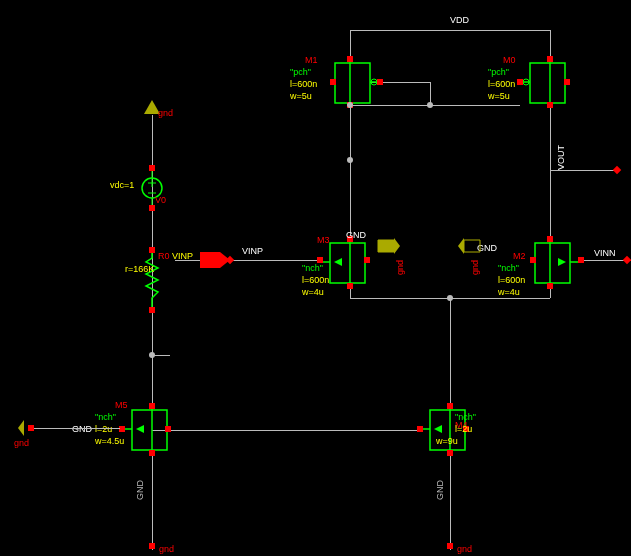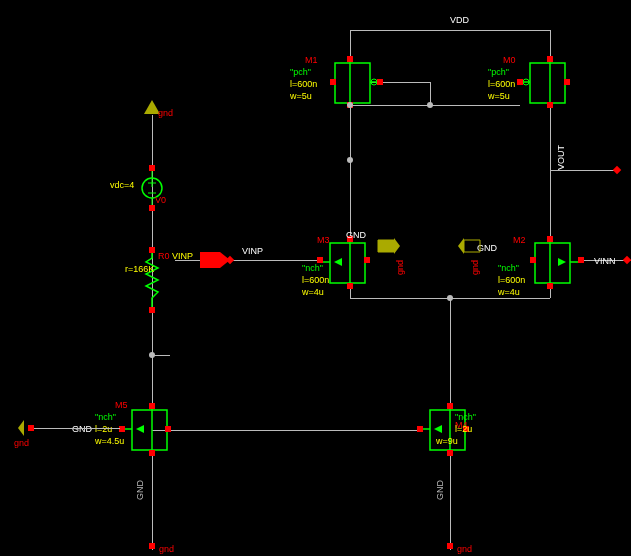--- a/index.html
+++ b/index.html
@@ -119,21 +119,21 @@
 <line class="mos-line" x1="20" y1="5" x2="20" y2="45"></line>
 <line class="mos-line" x1="20" y1="0" x2="20" y2="5"></line>
 <line class="mos-line" x1="20" y1="45" x2="20" y2="50"></line>
 <line class="mos-line" x1="40" y1="24" x2="50" y2="24"></line>
 <polygon class="mos-fill" points="36,24 28,20 28,28"></polygon>
 </svg>
 <div class="sq" style="left:547px;top:236px"></div>
 <div class="sq" style="left:547px;top:283px"></div>
 <div class="sq" style="left:578px;top:257px"></div>
 <div class="sq" style="left:530px;top:257px"></div>
-<div class="lbl lbl-r" style="left:513px;top:235px">M2</div>
+<div class="lbl lbl-r" style="left:513px;top:251px">M2</div>
 <div class="lbl" style="left:498px;top:263px">"nch"</div>
 <div class="lbl lbl-y" style="left:498px;top:275px">l=600n</div>
 <div class="lbl lbl-y" style="left:498px;top:287px">w=4u</div>
 
 <svg style="left:122px;top:405px" width="50" height="50">
 <rect class="mos-box" x="10" y="5" width="35" height="40"></rect>
 <line class="mos-line" x1="30" y1="5" x2="30" y2="45"></line>
 <line class="mos-line" x1="30" y1="0" x2="30" y2="5"></line>
 <line class="mos-line" x1="30" y1="45" x2="30" y2="50"></line>
 <line class="mos-line" x1="0" y1="24" x2="10" y2="24"></line>
@@ -168,36 +168,36 @@
 <svg style="left:140px;top:168px" width="24" height="40">
 <circle cx="12" cy="20" r="10" fill="none" stroke="#0f0" stroke-width="1.5"></circle>
 <line x1="12" y1="0" x2="12" y2="10" stroke="#0f0"></line>
 <line x1="12" y1="30" x2="12" y2="40" stroke="#0f0"></line>
 <line x1="8" y1="15" x2="16" y2="15" stroke="#0f0"></line>
 <line x1="12" y1="11" x2="12" y2="19" stroke="#0f0"></line>
 <line x1="8" y1="25" x2="16" y2="25" stroke="#0f0"></line>
 </svg>
 <div class="sq" style="left:149px;top:165px"></div>
 <div class="sq" style="left:149px;top:205px"></div>
-<div class="lbl lbl-y" style="left:110px;top:180px">vdc=4</div>
+<div class="lbl lbl-y" style="left:110px;top:180px">vdc=1</div>
 <div class="lbl lbl-r" style="left:155px;top:195px">V0</div>
 
 <svg style="left:144px;top:250px" width="16" height="60">
 <polyline points="8,0 8,8 2,12 14,18 2,24 14,30 2,36 14,42 8,48 8,60" fill="none" stroke="#0f0" stroke-width="1.5"></polyline>
 </svg>
 <div class="sq" style="left:149px;top:247px"></div>
 <div class="sq" style="left:149px;top:307px"></div>
 <div class="lbl lbl-r" style="left:158px;top:251px">R0</div>
 <div class="lbl lbl-y" style="left:172px;top:251px">VINP</div>
 <div class="lbl lbl-y" style="left:125px;top:264px">r=166K</div>
 
 <div class="lbl lbl-w" style="left:450px;top:15px">VDD</div>
 <div class="lbl lbl-w vtext" style="left:556px;top:145px">VOUT</div>
 <div class="lbl lbl-w" style="left:242px;top:246px">VINP</div>
-<div class="lbl lbl-w" style="left:594px;top:256px">VINN</div>
+<div class="lbl lbl-w" style="left:594px;top:248px">VINN</div>
 
 <svg style="left:142px;top:100px" width="20" height="18">
       <polygon class="arrow" points="10,0 18,14 2,14"></polygon>
     </svg>
 <div class="lbl lbl-r" style="left:158px;top:108px">gnd</div>
 
 <div class="lbl lbl-w" style="left:346px;top:230px">GND</div>
 <svg style="left:378px;top:238px" width="22" height="16">
       <polygon class="arrow" points="0,2 16,2 16,14 0,14" fill="none" stroke="#aa0"></polygon>
       <polygon class="arrow" points="16,0 22,8 16,16"></polygon>

